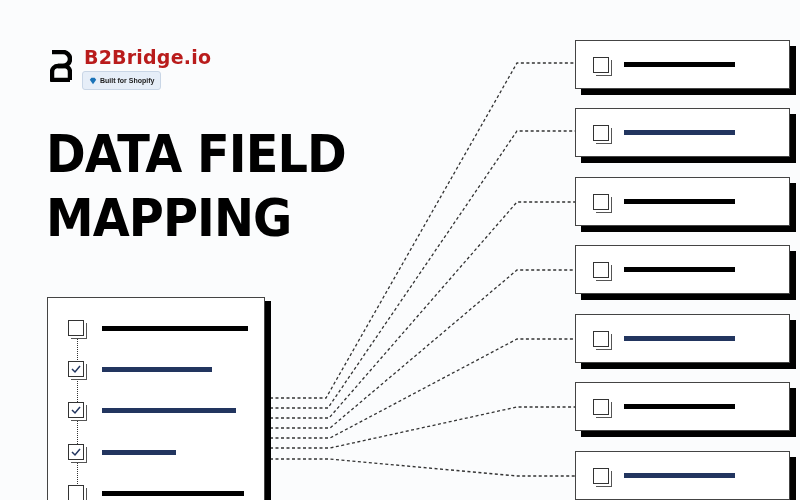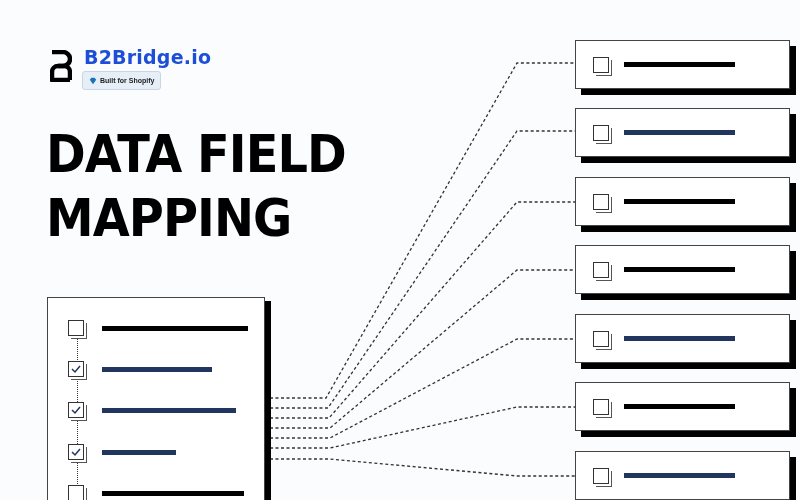--- a/index.html
+++ b/index.html
@@ -1,19 +1,19 @@
 <!DOCTYPE html>
 <html><head>
 <meta charset="utf-8">
 <style>
   html,body{margin:0;padding:0;}
   body{width:800px;height:500px;overflow:hidden;background:#fbfcfd;position:relative;font-family:"Liberation Sans",sans-serif;}
   .abs{position:absolute;}
   .logo{left:50px;top:50px;width:22px;height:32px;}
-  .brand{left:84px;top:46px;font-size:19px;font-weight:bold;color:#1d4ed8;letter-spacing:0.2px;font-family:"DejaVu Sans",sans-serif;}
+  .brand{left:84px;top:46px;font-size:19px;font-weight:bold;color:#b91c1c;letter-spacing:0.2px;font-family:"DejaVu Sans",sans-serif;}
   .badge{left:82px;top:71px;height:17px;padding:0 6px;background:#e6eef8;border:1px solid #c9d6e6;border-radius:3px;display:flex;align-items:center;gap:3px;font-size:7px;color:#222;font-weight:bold;}
   .gem{width:8px;height:8px;}
   .title{left:46px;font-size:52px;font-weight:900;color:#000;font-family:"DejaVu Sans",sans-serif;letter-spacing:-1px;line-height:1;transform:scaleX(0.92);transform-origin:left top;}
   .panel{left:47px;top:297px;width:216px;height:210px;background:#fff;border:1px solid #444;box-shadow:6px 4px 0 #000;}
   .row{position:absolute;left:0;width:100%;height:20px;}
   .cb{position:absolute;left:20px;top:0;width:16px;height:16px;background:#fff;border:1.5px solid #333;box-shadow:2px 2px 0 #fff,3px 3px 0 #555;box-sizing:border-box;}
   .cb svg{position:absolute;left:1px;top:1px;}
   .bar{position:absolute;left:54px;top:6px;height:5px;}
   .vline{position:absolute;left:29px;top:22px;width:0;height:170px;border-left:1.5px dotted #333;}
   .card{position:absolute;left:575px;width:215px;height:49px;background:#fff;border:1px solid #444;box-shadow:6px 6px 0 #000;box-sizing:border-box;}

